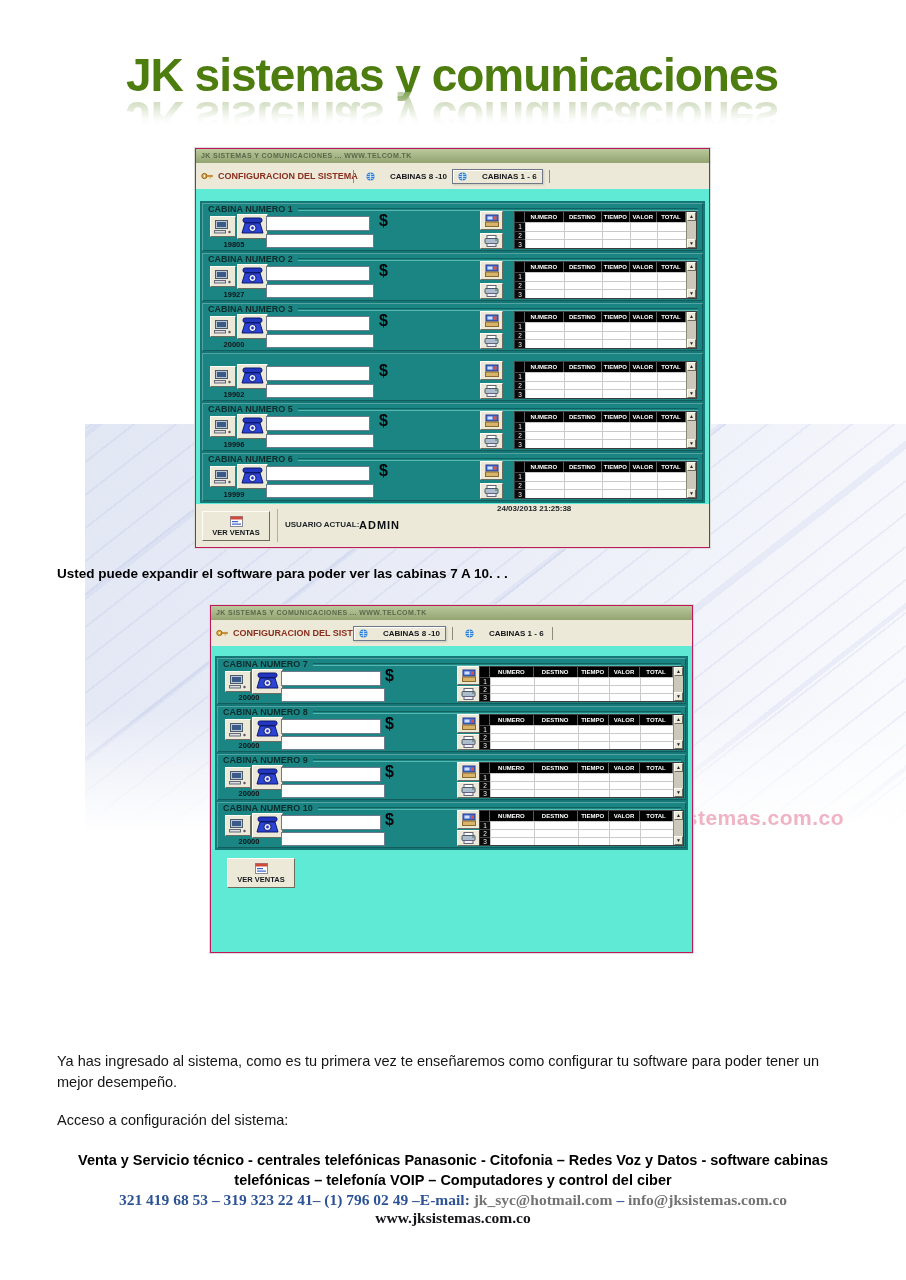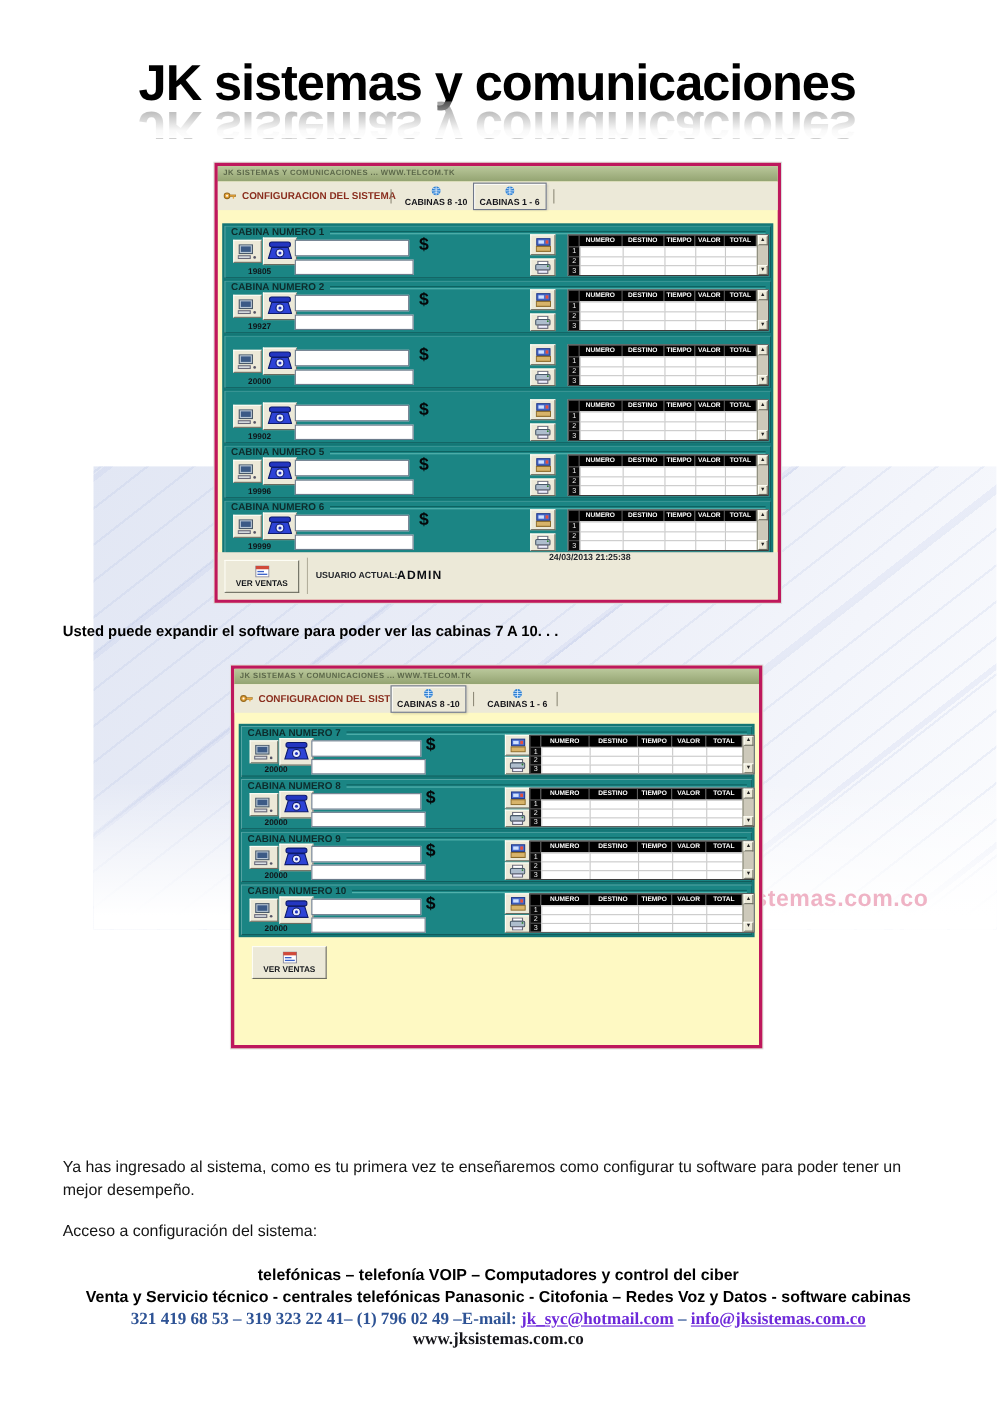--- a/index.html
+++ b/index.html
@@ -1,48 +1,48 @@
 <!DOCTYPE html>
 <html><head>
 <meta charset="utf-8">
 <style>
   *{box-sizing:border-box;}
   body{position:relative;width:906px;height:1280px;margin:0;background:#fff;
        font-family:"Liberation Sans",sans-serif;overflow:hidden;}
 
   
   .logo{position:absolute;left:126px;top:50px;z-index:1;}
-  .logo-main{font-size:46px;font-weight:bold;color:#000000;letter-spacing:-1px;white-space:nowrap;line-height:1.1;}
+  .logo-main{font-size:46px;font-weight:bold;color:#4d7c0f;letter-spacing:-1px;white-space:nowrap;line-height:1.1;}
   .logo-refl{position:relative;height:34px;overflow:hidden;margin-top:-9px;}
   .logo-refl .logo-main{display:block;transform:scaleY(-1);opacity:.55;}
   .logo-refl::after{content:"";position:absolute;inset:0;
     background:linear-gradient(to bottom,rgba(255,255,255,.3),rgba(255,255,255,.95) 78%,#fff);}
 
   
   .bg{position:absolute;left:85px;top:424px;width:821px;height:421px;z-index:0;
     background:
       linear-gradient(to bottom, rgba(255,255,255,0) 68%, #fff 97%),
       repeating-linear-gradient(-38deg, rgba(150,168,216,.14) 0 2px, transparent 2px 26px),
       repeating-linear-gradient(-38deg, transparent 0 58px, rgba(188,198,233,.22) 58px 63px, transparent 63px 128px),
       linear-gradient(115deg,#e2e7f4 0%,#eaedf7 45%,#f3f5fb 75%,#fbfcfe 100%);}
   .wm{position:absolute;right:62px;top:382px;font-size:21px;font-weight:bold;
       color:rgba(235,160,182,.8);letter-spacing:.5px;}
 
   
-  .win{position:absolute;background:#fef9c3;border:3px solid #be185d;z-index:2;box-shadow:0 0 0 1px #dcdcdc;text-decoration:underline;}
+  .win{position:absolute;background:#5eead4;border:1px solid #be185d;z-index:2;box-shadow:0 0 0 1px #dcdcdc;text-decoration:underline;}
   .w1{left:195px;top:148px;width:515px;height:400px;}
   .w2{left:210px;top:605px;width:483px;height:348px;}
   .titlebar{position:absolute;left:0;top:0;right:0;height:14px;
     background:linear-gradient(#bac89b,#93a371);color:#5c684a;font-size:7px;font-weight:bold;
     line-height:14px;padding-left:5px;letter-spacing:.4px;white-space:nowrap;overflow:hidden;}
   .menubar{position:absolute;left:0;right:0;top:14px;height:26px;display:flex;align-items:center;background:#ece9d8;}
   .cfg{color:#8a2e1e;font-size:9px;font-weight:bold;margin-left:5px;white-space:nowrap;}
   .w1 .cfg{width:132px;} .w2 .cfg{width:120px;}
   .msep{width:1px;height:13px;background:#8f8b79;margin:0 7px 0 3px;}
-  .tab{display:flex;align-items:center;gap:1px;font-size:8px;font-weight:bold;color:#15151a;padding:2px 5px;white-space:nowrap;cursor:pointer;flex-direction:column;}
+  .tab{display:flex;align-items:center;gap:15px;font-size:8px;font-weight:bold;color:#15151a;padding:2px 5px;white-space:nowrap;cursor:pointer;}
   .tab.boxed{border:1px solid #6f7789;box-shadow:inset 1px 1px 0 #fff,1px 1px 2px rgba(0,0,0,.15);margin-right:3px;background:#ece9d8;}
 
   .cabins{position:absolute;left:4px;right:4px;top:52px;background:#147675;padding:2px;}
   .w2 .cabins{top:50px;}
   .cabin{position:relative;height:48px;margin-bottom:2px;background:#1b8584;
     box-shadow:inset 1px 1px 0 rgba(255,255,255,.25),inset -1px -1px 0 rgba(0,0,0,.3);}
   .cabin:last-child{margin-bottom:0;}
   .w2 .cabin{height:46px;}
   .cabin-title{position:absolute;left:6px;top:1px;right:5px;display:flex;align-items:center;
     color:#0d2c2c;font-size:9px;font-weight:bold;}
@@ -87,21 +87,21 @@
   .usrval{position:absolute;left:163px;top:15px;font-size:11px;font-weight:bold;letter-spacing:1px;color:#0c0f13;}
   .dt{position:absolute;left:301px;top:0;font-size:8px;font-weight:bold;color:#23262b;}
 
   
   .note{position:absolute;left:57px;top:566px;font-size:13.5px;font-weight:bold;color:#000;z-index:3;}
   .para1{position:absolute;left:57px;top:1051px;width:795px;font-size:14.5px;color:#151515;line-height:1.45;z-index:3;}
   .para2{position:absolute;left:57px;top:1112px;font-size:14.5px;color:#151515;z-index:3;text-align:center;}
   .footer{position:absolute;left:40px;right:40px;top:1150px;text-align:center;z-index:3;}
   .fb{font-size:14.5px;font-weight:bold;color:#000;line-height:1.38;}
   .fp{font-family:"Liberation Serif",serif;font-size:15.5px;font-weight:bold;color:#2e5395;margin-top:1px;}
-  .flink{color:#6d28d9;text-decoration:underline;cursor:pointer;}
+  .flink{color:#737373;cursor:pointer;}
   .fs{font-family:"Liberation Serif",serif;font-size:15.5px;font-weight:bold;color:#15151a;}
 </style>
 </head>
 <body>
 
 <div class="logo">
   <div class="logo-main">JK sistemas y comunicaciones</div>
   <div class="logo-refl">
     <div class="logo-main">JK sistemas y comunicaciones</div>
   </div>
@@ -285,20 +285,24 @@
             <div class="td"></div>
         </div>
         <div class="vscroll">
             <div class="varr">▲</div>
             <div class="varr">▼</div>
           </div>
       </div>
     </div>
 
     <div class="cabin">
+      <div class="cabin-title">
+          <span class="ttl">CABINA NUMERO 3</span>
+          <span class="rule"></span>
+        </div>
       <button class="ibtn pc">
           <svg width="18" height="14" viewBox="0 0 18 14">
             <rect x="1.5" y="0.5" width="12" height="8" fill="#b8c7d6" stroke="#4a5a6a"></rect>
             <rect x="3" y="2" width="9" height="5" fill="#3c5a86"></rect>
             <rect x="0.5" y="10.5" width="11" height="2.5" fill="#d8dde2" stroke="#666677"></rect>
             <circle cx="15.5" cy="12" r="1.2" fill="#555566"></circle>
           </svg>
         </button>
       <button class="ibtn ph">
           <svg width="23" height="19" viewBox="0 0 23 19">
@@ -944,22 +948,22 @@
         <rect x="2" y="7.5" width="9" height="1.2" fill="#3a62c8"></rect>
       </svg>
     <span>VER VENTAS</span>
   </button>
 </div>
 
 <div class="para1">Ya has ingresado al sistema, como es tu primera vez te enseñaremos como configurar tu software para poder tener un mejor desempeño.</div>
 <div class="para2">Acceso a configuración del sistema:</div>
 
 <div class="footer">
+  <div class="fb">Venta y Servicio técnico - centrales telefónicas Panasonic - Citofonia – Redes Voz y Datos - software cabinas</div>
   <div class="fb">telefónicas – telefonía VOIP – Computadores y control del ciber</div>
-  <div class="fb">Venta y Servicio técnico - centrales telefónicas Panasonic - Citofonia – Redes Voz y Datos - software cabinas</div>
   <div class="fp">
     <span>321 419 68 53 – 319 323 22 41– (1) 796 02 49 –E-mail:</span>
     <span class="flink">jk_syc@hotmail.com</span>
     <span>–</span>
     <span class="flink">info@jksistemas.com.co</span>
   </div>
   <div class="fs">www.jksistemas.com.co</div>
 </div>
 
 </body></html>

